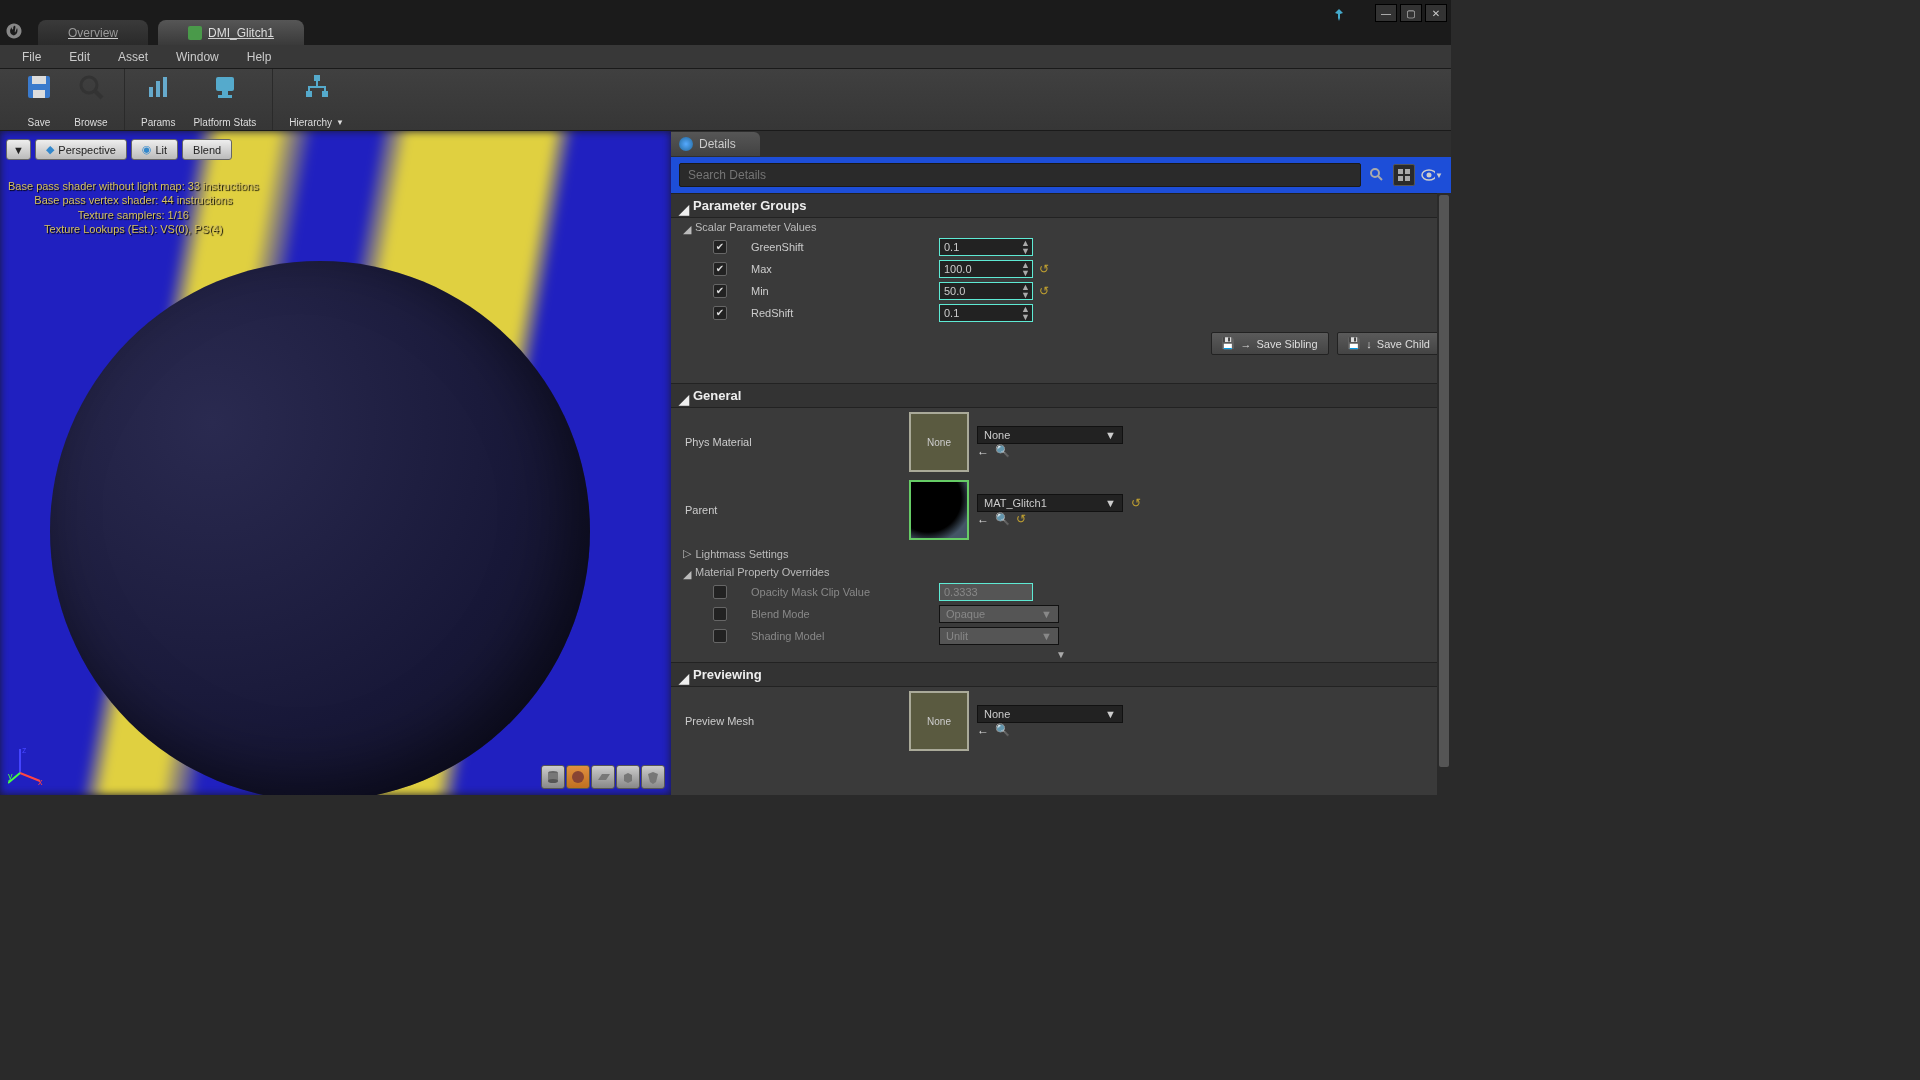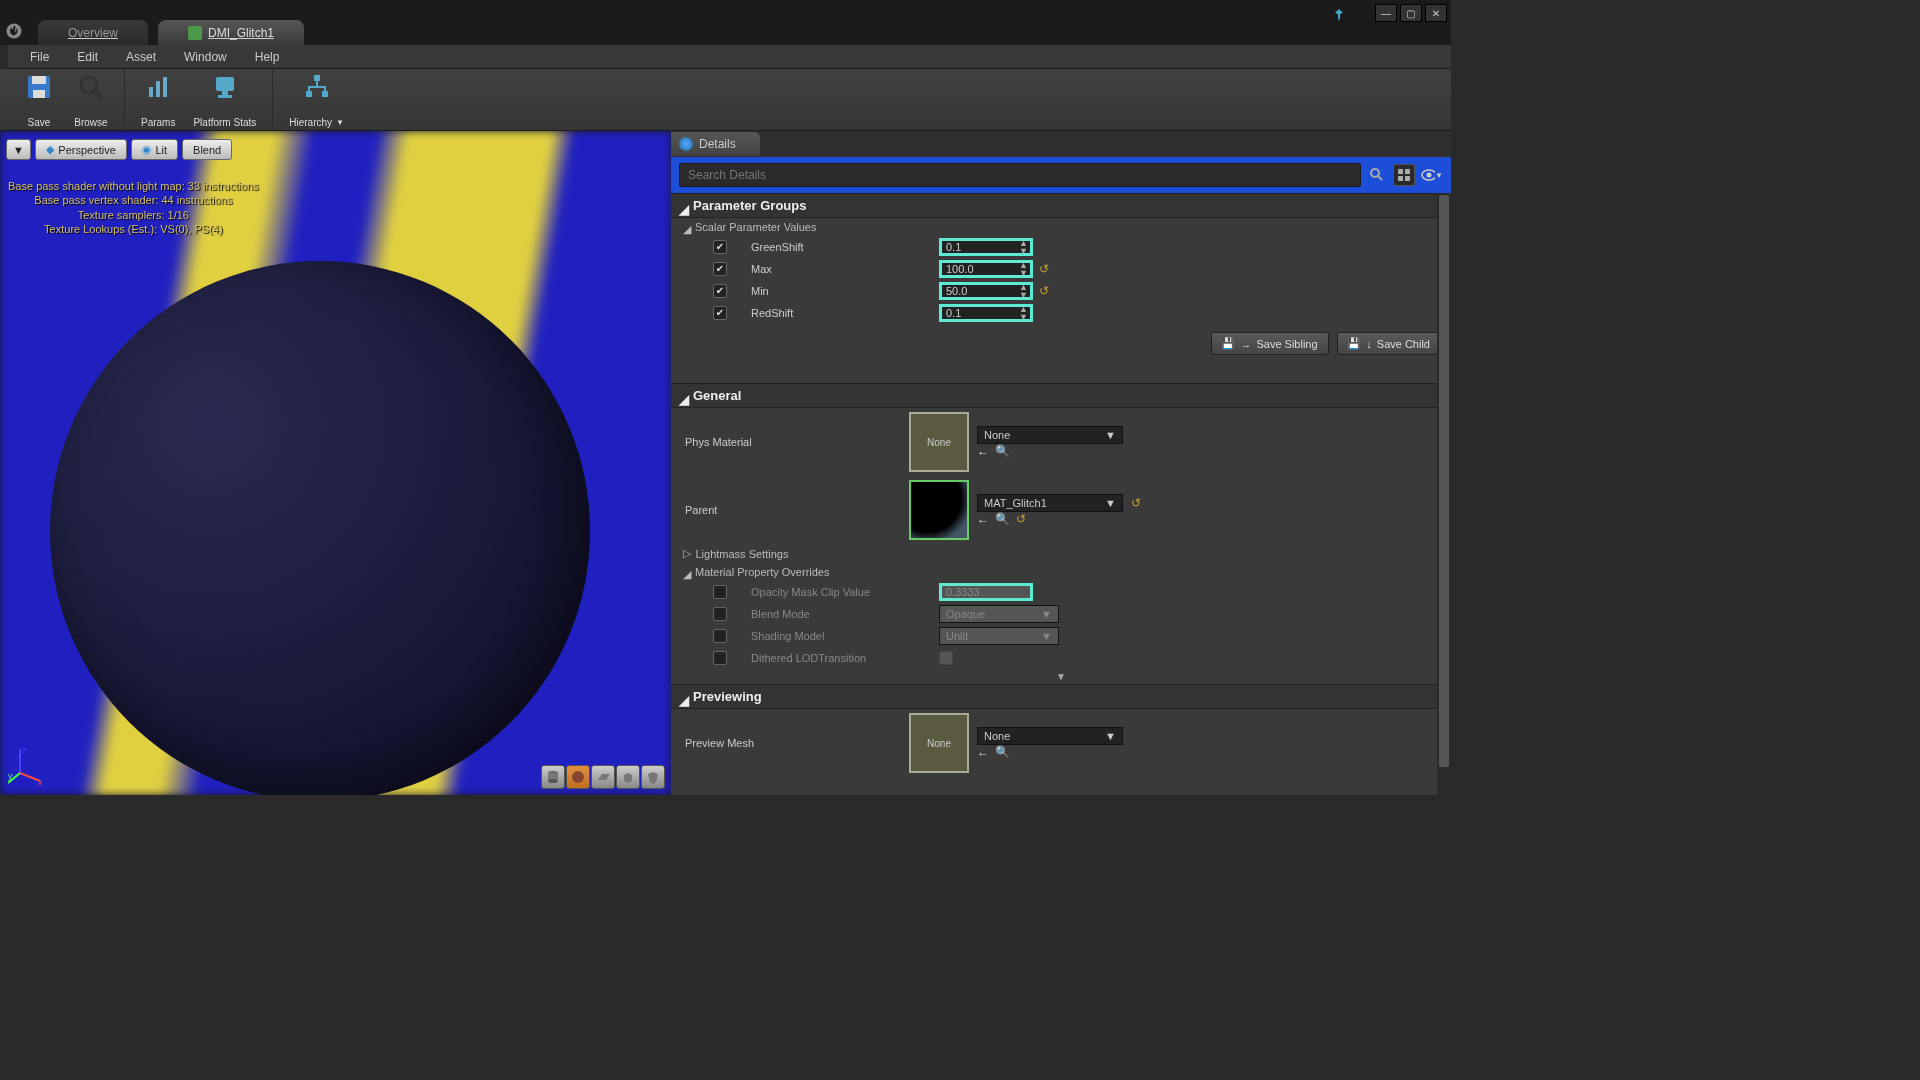--- a/index.html
+++ b/index.html
@@ -10,21 +10,21 @@
 .titlebar { height:45px; background:#1b1b1b; display:flex; align-items:flex-end; position:relative;text-decoration:underline; }
 .logo { width:28px; height:28px; display:flex; align-items:center; justify-content:center; color:#999; font-size:18px; font-weight:bold; }
 .tab { height:25px; background:linear-gradient(#565656,#3a3a3a); border-top-left-radius:8px; border-top-right-radius:8px; margin-left:10px; padding:0 30px; display:flex; align-items:center; font-size:12px; color:#ddd; cursor:pointer; position:relative; }
 .tab.inactive { background:linear-gradient(#3a3a3a,#2a2a2a); color:#999; }
 .tab .asset-icon { width:14px; height:14px; background:#4a9a4a; border-radius:2px; margin-right:6px; }
 .win-ctrl { position:absolute; right:4px; top:4px; display:flex; gap:3px; }
 .win-ctrl div { width:22px; height:18px; background:#333; border:1px solid #000; display:flex; align-items:center; justify-content:center; font-size:10px; cursor:pointer; }
 .titlebar-icon { position:absolute; right:105px; top:8px; width:14px; height:14px; }
 
 
-.menubar { height:24px; background:#383838; display:flex; align-items:center; padding-left:8px; border-bottom:1px solid #1a1a1a;margin-left:8px; }
+.menubar { height:24px; background:#383838; display:flex; align-items:center; padding-left:8px; border-bottom:1px solid #1a1a1a; }
 .menubar span { padding:0 14px; font-size:12px; cursor:pointer; }
 
 
 .toolbar { height:62px; background:linear-gradient(#404040,#363636); display:flex; align-items:center; gap:0; border-bottom:1px solid #1a1a1a; padding-left:6px; }
 .tool-group { display:flex; gap:6px; padding:0 10px; border-right:1px solid #2a2a2a; height:100%; align-items:center; }
 .tool-btn { display:flex; flex-direction:column; align-items:center; justify-content:center; gap:14px; padding:4px 6px; cursor:pointer; }
 .tool-btn .ticon { width:34px; height:32px; display:flex; align-items:center; justify-content:center; }
 .tool-btn .tlabel { font-size:10px; color:#ddd; }
 
 
@@ -58,21 +58,21 @@
 .dcontent { flex:1; overflow-y:auto; position:relative; }
 .cat-header { background:#333; padding:4px 8px; font-size:13px; font-weight:bold; color:#eee; border-top:1px solid #222; border-bottom:1px solid #222; display:flex; align-items:center; gap:6px; }
 .cat-header .tri, .subcat .tri { width:8px; height:8px; display:inline-block; }
 .subcat { padding:3px 8px 3px 12px; font-size:11px; color:#bbb; display:flex; align-items:center; gap:4px; }
 .prop-row { display:flex; align-items:center; min-height:22px; font-size:11px; }
 .prop-label { width:264px; padding-left:30px; display:flex; align-items:center; gap:24px; }
 .prop-label.nested { padding-left:42px; }
 .prop-value { flex:1; padding-left:4px; display:flex; align-items:center; gap:6px; }
 .chk { width:14px; height:14px; background:#222; border:1px solid #666; border-radius:2px; display:flex; align-items:center; justify-content:center; cursor:pointer; }
 .chk.on::after { content:"✔"; color:#ddd; font-size:10px; line-height:1; }
-.spin { width:94px; height:18px; background:#222; border:3px solid #5eead4; display:flex; align-items:center; padding:0 4px; font-size:11px; position:relative; }
+.spin { width:94px; height:18px; background:#222; border:1px solid #5eead4; display:flex; align-items:center; padding:0 4px; font-size:11px; position:relative; }
 .spin.disabled { background:#555; color:#888; }
 .spin .arrows { position:absolute; right:2px; font-size:9px; line-height:8px; color:#aaa; }
 .reset-icon { color:#c0a030; font-size:12px; cursor:pointer; }
 .save-btns { display:flex; justify-content:flex-end; gap:8px; padding:8px 10px; }
 .save-btn { background:linear-gradient(#5a5a5a,#444); border:1px solid #222; padding:4px 10px; font-size:11px; color:#ddd; border-radius:2px; cursor:pointer; display:flex; align-items:center; gap:5px; }
 .asset-row { display:flex; align-items:center; min-height:66px; }
 .asset-label { width:238px; padding-left:14px; font-size:11px; }
 .asset-val { flex:1; display:flex; align-items:center; gap:8px; padding:4px 0; }
 .thumb { width:60px; height:60px; background:#5a5a40; border:2px solid #aa9; display:flex; align-items:center; justify-content:center; font-size:10px; }
 .thumb.mat { background:radial-gradient(circle at 30% 30%, #000 0%, #000 60%, #456 80%); border-color:#6c6; }
@@ -434,29 +434,20 @@
               <div class="chk"></div>
               <span style="color:#888">Shading Model</span>
             </div>
         <div class="prop-value">
               <div class="dropdown" style="width:120px;background:#555;color:#888">
                 <span>Unlit</span>
                 <span>▼</span>
               </div>
             </div>
       </div>
-      <div class="prop-row">
-        <div class="prop-label nested">
-              <div class="chk"></div>
-              <span style="color:#888">Dithered LODTransition</span>
-            </div>
-        <div class="prop-value">
-              <div class="chk" style="background:#555;border-color:#444"></div>
-            </div>
-      </div>
       <div class="expand-ind">▼</div>
 
       <div class="cat-header">
             <span class="tri">◢</span>
             <span>Previewing</span>
           </div>
       <div class="asset-row">
         <div class="asset-label">Preview Mesh</div>
         <div class="asset-val">
           <div class="thumb">None</div>

